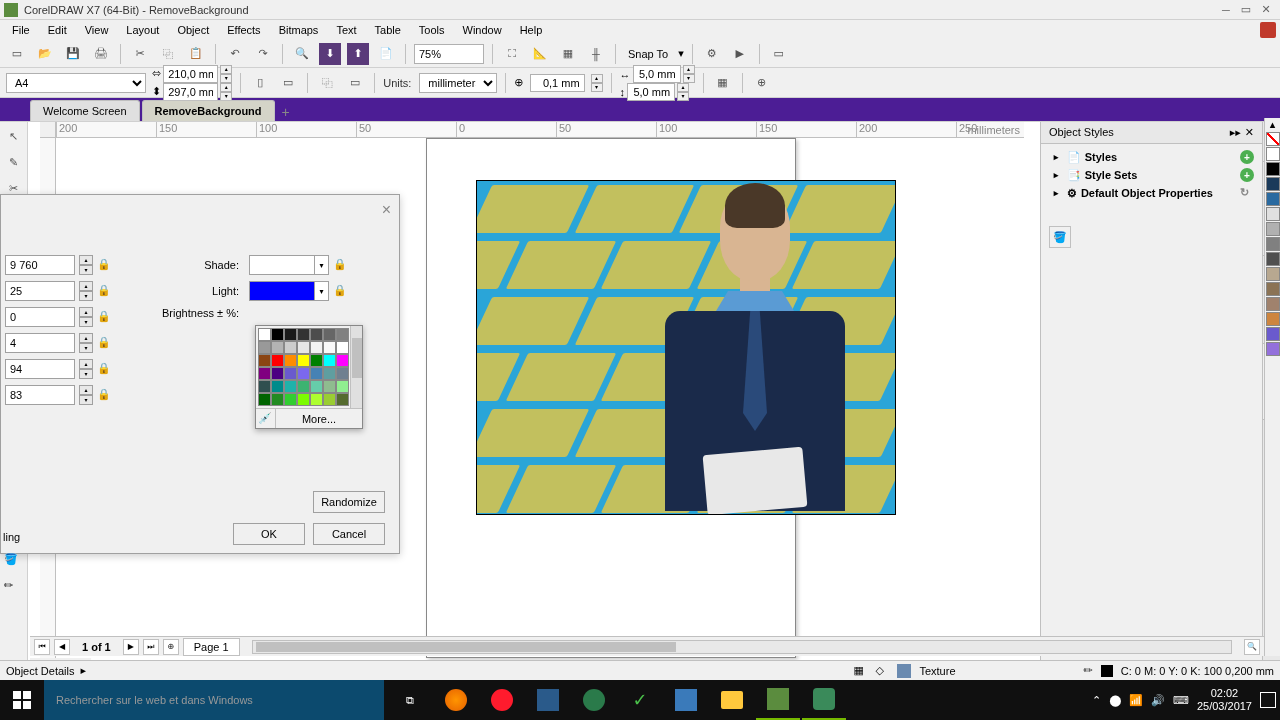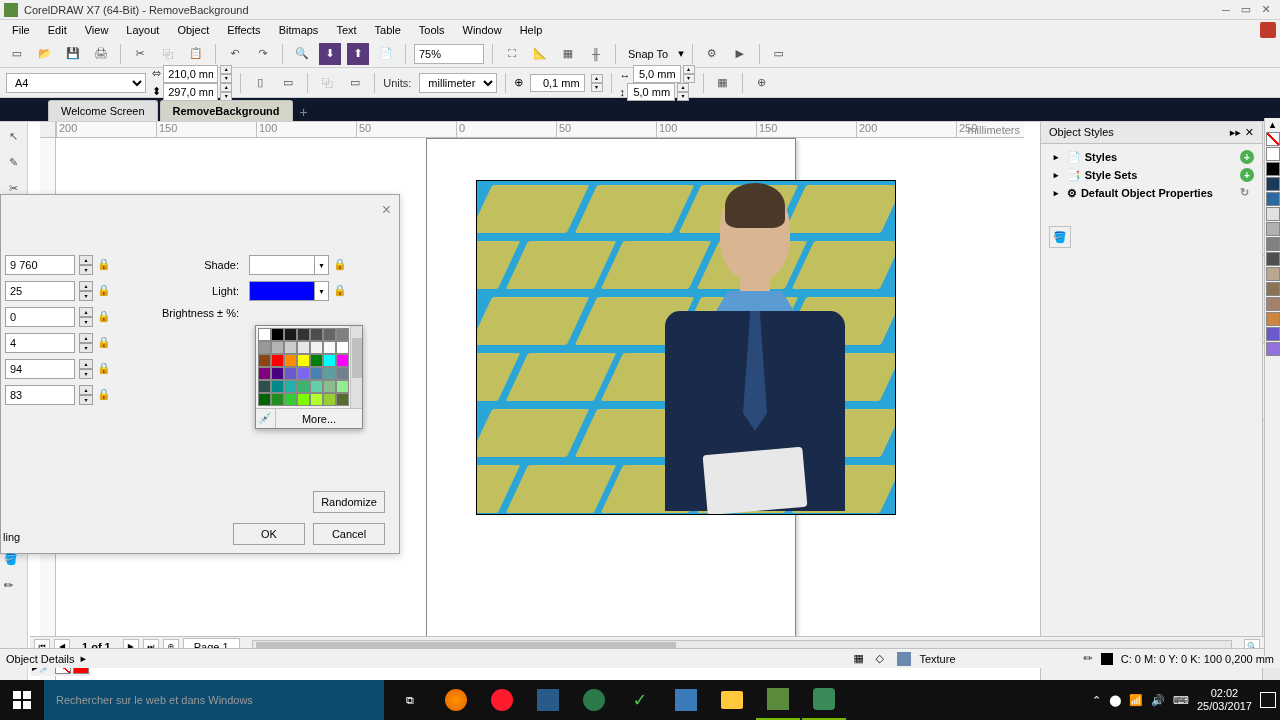--- a/index.html
+++ b/index.html
@@ -34,21 +34,21 @@
 .plabel { color: #333; margin-right: 2px; }
 
 
 .workarea { display: flex; height: calc(100% - 98px - 24px - 40px); }
 
 
 .toolbox { width: 28px; background: #f0f0f0; border-right: 1px solid #d0d0d0; display: flex; flex-direction: column; gap: 2px; padding: 2px 0; }
 .toolbox .tool { width: 24px; height: 24px; margin: 0 auto; display: flex; align-items: center; justify-content: center; cursor: pointer; color: #555; }
 
 
-.doctabs { height: 24px; background: #0f172a; border-bottom: 1px solid #d0d0d0; display: flex; align-items: flex-end; padding-left: 48px; }
+.doctabs { height: 24px; background: #4c1d95; border-bottom: 1px solid #d0d0d0; display: flex; align-items: flex-end; padding-left: 30px; }
 .doctab { padding: 4px 12px; background: #e0e0e0; border: 1px solid #c0c0c0; border-bottom: none; margin-right: 2px; cursor: pointer; border-radius: 3px 3px 0 0; }
 .doctab.active { background: #d4d4c8; font-weight: bold; }
 
 
 .canvas-wrap { flex: 1; position: relative; background: #fff; overflow: hidden; }
 .ruler-h { position: absolute; top: 0; left: 28px; right: 16px; height: 16px; background: #f8f8f8; border-bottom: 1px solid #c0c0c0; font-size: 8px; color: #888; overflow: hidden; }
 .ruler-h .tick { position: absolute; top: 0; height: 16px; border-left: 1px solid #c0c0c0; padding-left: 2px; }
 .ruler-v { position: absolute; top: 16px; left: 12px; bottom: 0; width: 16px; background: #f8f8f8; border-right: 1px solid #c0c0c0; }
 .ruler-corner { position: absolute; top: 0; left: 12px; width: 16px; height: 16px; background: #f0f0f0; border-right: 1px solid #c0c0c0; border-bottom: 1px solid #c0c0c0; }
 .canvas { position: absolute; top: 16px; left: 28px; right: 16px; bottom: 0; background: #fff; }
@@ -122,21 +122,21 @@
 .pagelabel { padding: 0 8px; font-weight: bold; }
 .pagetab { padding: 2px 10px; border: 1px solid #c0c0c0; background: #fff; }
 .hscroll { flex: 1; height: 14px; background: #e8e8e8; border: 1px solid #c0c0c0; margin: 0 8px; position: relative; }
 .hscroll-thumb { position: absolute; left: 3px; top: 1px; width: 420px; height: 10px; background: #c0c0c0; }
 
 
 .bl-swatches { position: absolute; bottom: 44px; left: 30px; display: flex; align-items: center; gap: 2px; padding: 2px; background: #f0f0f0; }
 .bl-sw { width: 16px; height: 14px; border: 1px solid #888; }
 
 
-.statusbar { position: absolute; bottom: 52px; left: 0; right: 0; height: 20px; background: #f0f0f0; border-top: 1px solid #c0c0c0; display: flex; align-items: center; padding: 0 6px; justify-content: space-between; }
+.statusbar { position: absolute; bottom: 40px; left: 0; right: 0; height: 20px; background: #f0f0f0; border-top: 1px solid #c0c0c0; display: flex; align-items: center; padding: 0 6px; justify-content: space-between; }
 .status-left { display: flex; align-items: center; gap: 6px; }
 .status-right { display: flex; align-items: center; gap: 8px; }
 .sticon { width: 14px; height: 14px; }
 
 
 .taskbar { position: absolute; bottom: 0; left: 0; right: 0; height: 40px; background: #101010; display: flex; align-items: center; }
 .start { width: 44px; height: 40px; display: flex; align-items: center; justify-content: center; }
 .winlogo { width: 18px; height: 18px; display: grid; grid-template-columns: 1fr 1fr; grid-template-rows: 1fr 1fr; gap: 2px; }
 .winlogo span { background: #fff; }
 .search { flex: 0 0 340px; height: 40px; background: #0c4a6e; color: #999; display: flex; align-items: center; padding: 0 12px; }

